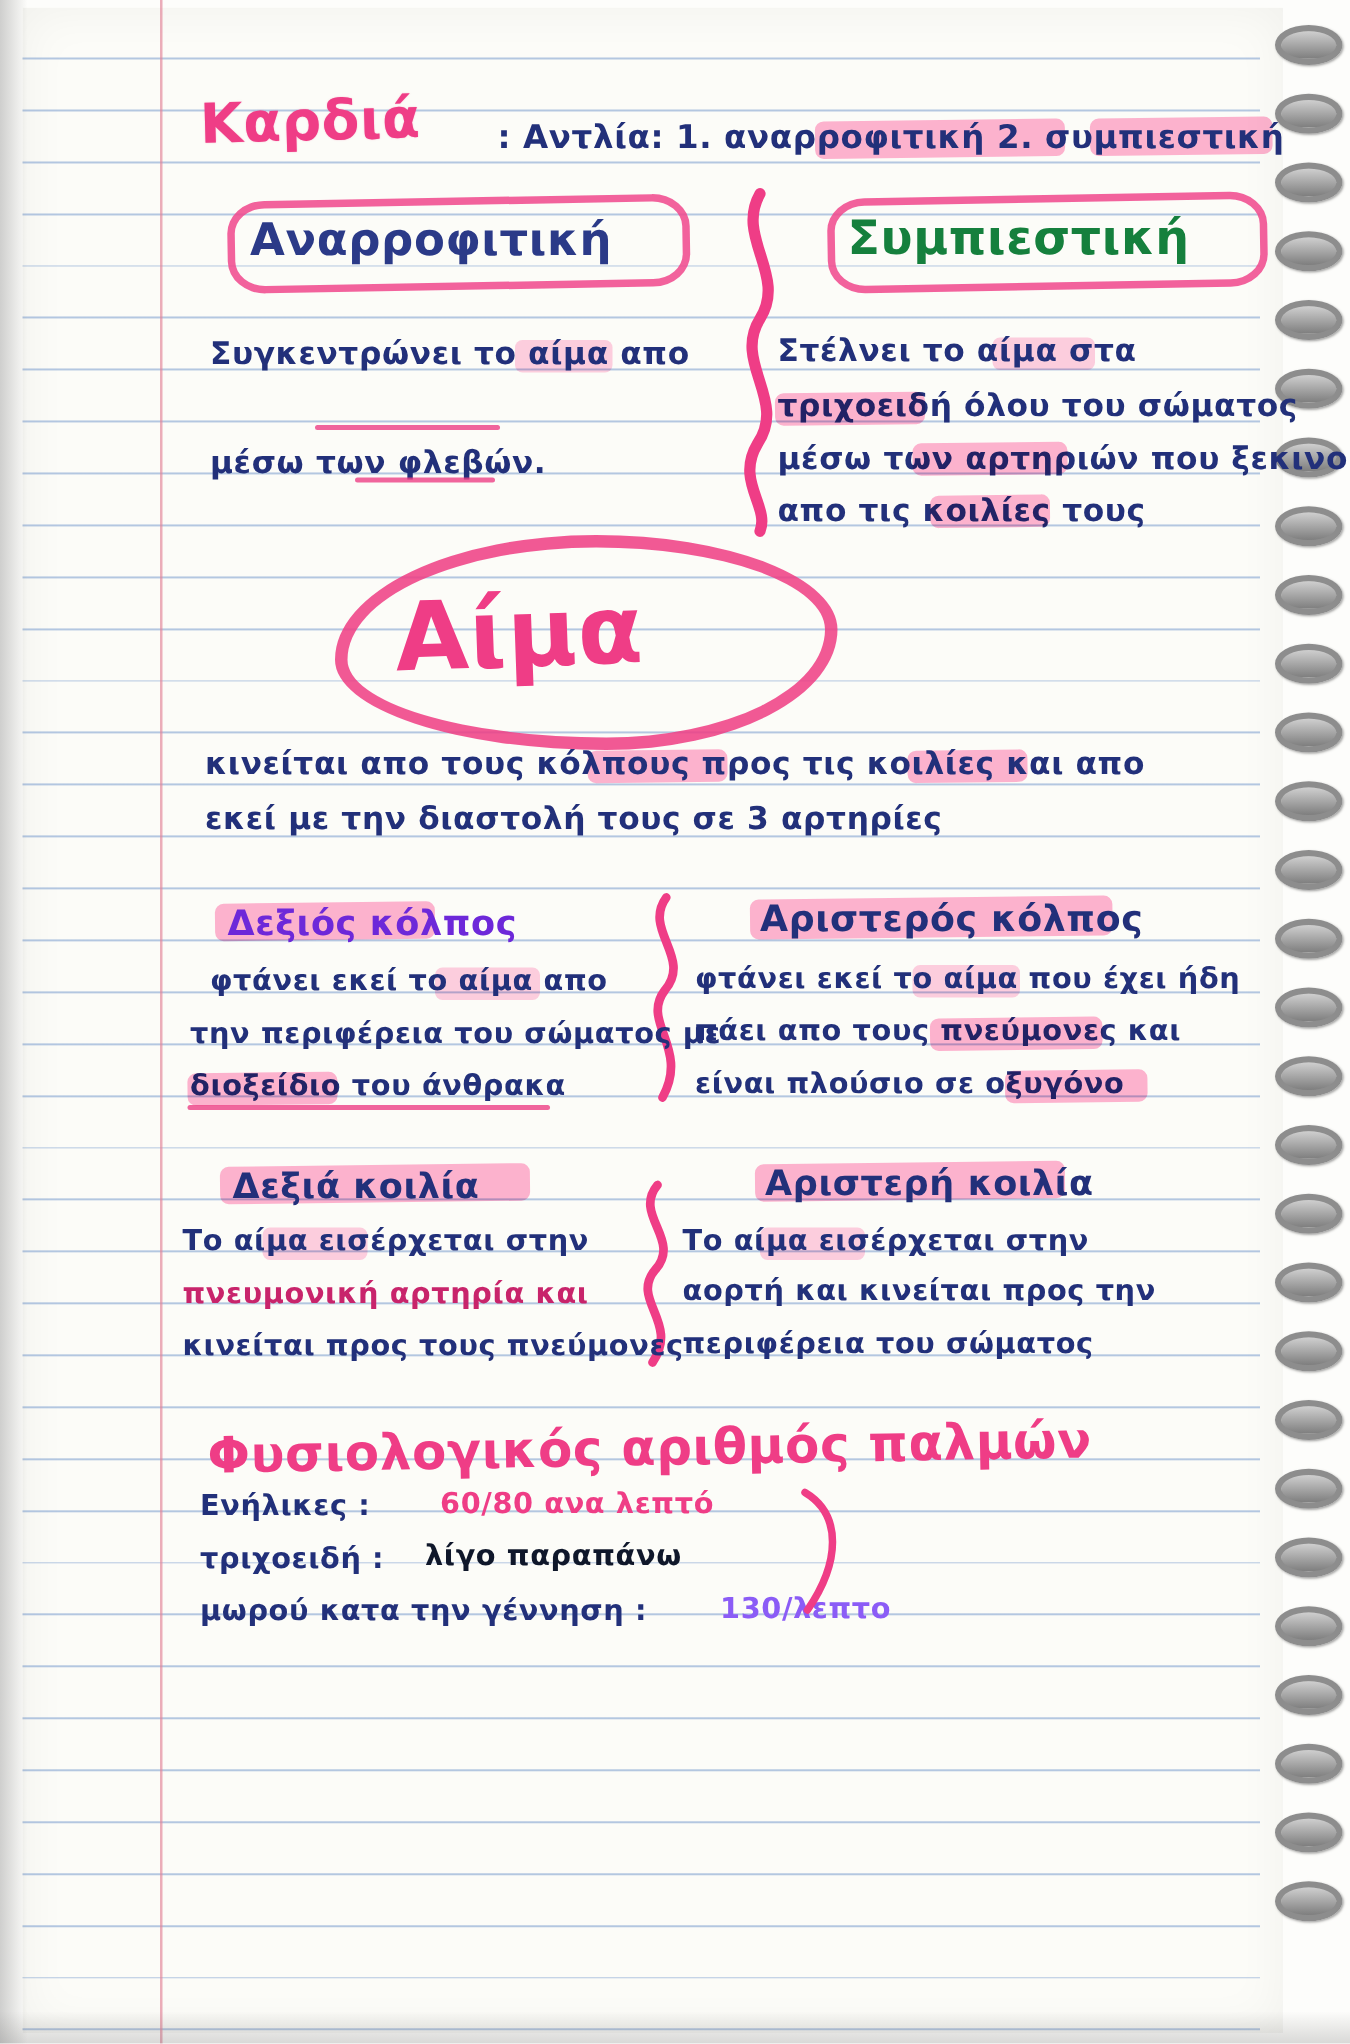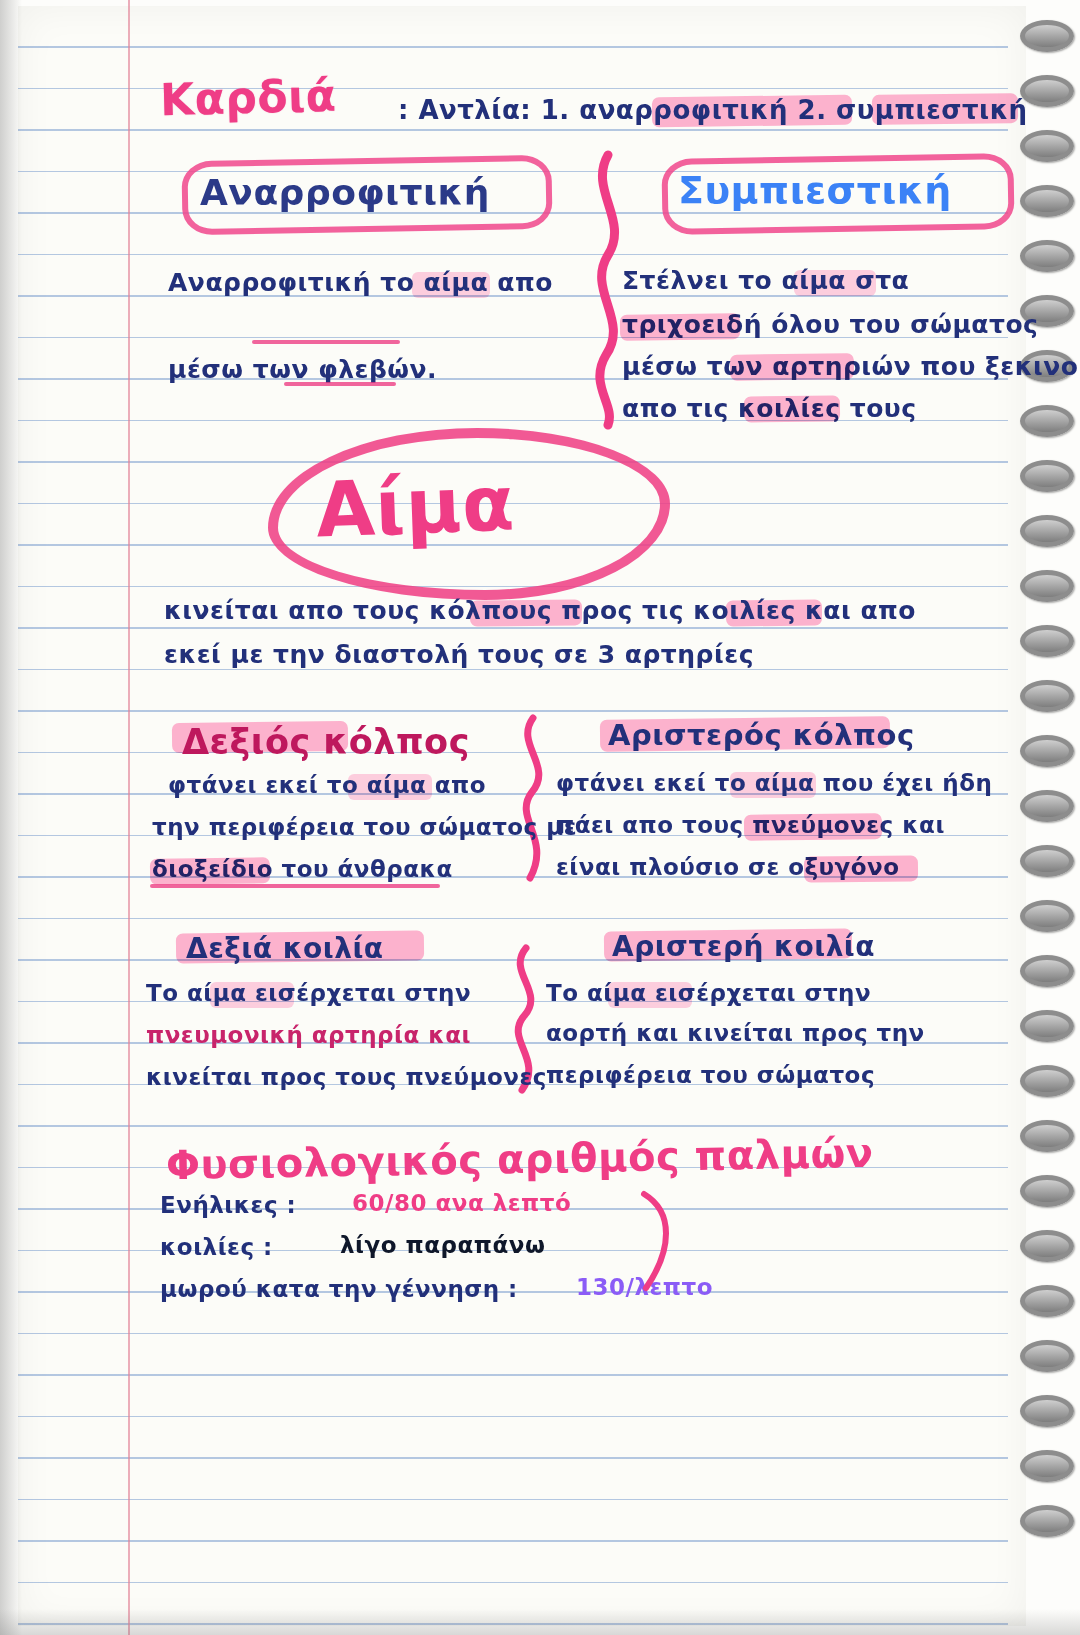--- a/index.html
+++ b/index.html
@@ -158,30 +158,30 @@
   <div class="hl" style="left:652px;top:96px;width:200px;height:30px;"></div>
   <div class="hl" style="left:872px;top:94px;width:146px;height:30px;"></div>
 
   <div class="hw title" style="left:160px;top:72px;">Καρδιά</div>
   <div class="hw body-t ink-blue" style="left:398px;top:95px;font-size:26px;">: Αντλία:  1. αναρροφιτική   2. συμπιεστική</div>
 
   <div class="bubble" style="left:182px;top:158px;width:358px;height:62px;"></div>
   <div class="hw sub-title ink-blue" style="left:200px;top:172px;font-size:36px;font-weight:700;color:#2b3a88;">Αναρροφιτική</div>
 
   <div class="bubble" style="left:662px;top:156px;width:340px;height:64px;"></div>
-  <div class="hw" style="left:678px;top:168px;font-size:38px;font-weight:700;color:#3b82f6;text-align:center;">Συμπιεστική</div>
+  <div class="hw" style="left:678px;top:168px;font-size:38px;font-weight:700;color:#15803d;text-align:center;">Συμπιεστική</div>
 
   <div class="squiggle" style="left:568px;top:150px;">
     <svg width="80" height="280" viewBox="0 0 80 280">
       <path d="M40 5 C20 40, 62 70, 40 105 C18 140, 62 170, 38 205 C20 235, 48 255, 40 275" stroke="#ef3d86" stroke-width="9" fill="none" stroke-linecap="round"></path>
     </svg>
   </div>
 
   <div class="hl-soft" style="left:412px;top:272px;width:78px;height:26px;"></div>
-  <div class="hw body-t ink-blue" style="left:168px;top:268px;">Αναρροφιτική το αίμα απο</div>
+  <div class="hw body-t ink-blue" style="left:168px;top:268px;">Συγκεντρώνει το αίμα απο</div>
   <div class="hw body-t ink-blue" style="left:168px;top:355px;">μέσω των φλεβών.</div>
   <div class="underline-pink" style="left:252px;top:340px;width:148px;"></div>
   <div class="underline-pink" style="left:284px;top:382px;width:112px;"></div>
 
   <div class="hl-soft" style="left:794px;top:270px;width:82px;height:26px;"></div>
   <div class="hw body-t ink-blue" style="left:622px;top:266px;text-align:right;">Στέλνει το αίμα στα</div>
   <div class="hw body-t ink-pink" style="left:622px;top:310px;color:#22307a;">τριχοειδή όλου του σώματος</div>
   <div class="hw body-t ink-blue" style="left:622px;top:352px;">μέσω των αρτηριών που ξεκινουν</div>
   <div class="hw body-t ink-blue" style="left:622px;top:394px;">απο τις κοιλίες τους</div>
   <div class="hl" style="left:620px;top:314px;width:120px;height:26px;"></div>
@@ -190,21 +190,21 @@
 
   <div class="blob" style="left:268px;top:428px;width:382px;height:152px;"></div>
   <div class="hw" style="left:316px;top:462px;font-size:76px;font-weight:700;color:#ef3d86;transform:rotate(-2deg);">Αίμα</div>
 
   <div class="hl" style="left:470px;top:600px;width:112px;height:26px;"></div>
   <div class="hl" style="left:726px;top:600px;width:96px;height:26px;"></div>
   <div class="hw body-t ink-blue" style="left:164px;top:596px;">κινείται απο τους κόλπους προς τις κοιλίες   και απο</div>
   <div class="hw body-t ink-blue" style="left:164px;top:640px;">εκεί με την διαστολή τους  σε  3 αρτηρίες</div>
 
   <div class="hl" style="left:172px;top:722px;width:176px;height:30px;"></div>
-  <div class="hw" style="left:182px;top:722px;font-size:35px;font-weight:700;color:#be185d;text-align:center;">Δεξιός κόλπος</div>
+  <div class="hw" style="left:182px;top:722px;font-size:28px;font-weight:700;color:#6d28d9;text-align:center;">Δεξιός κόλπος</div>
 
   <div class="hl" style="left:600px;top:718px;width:290px;height:32px;"></div>
   <div class="hw" style="left:608px;top:718px;font-size:29px;font-weight:700;color:#22307a;">Αριστερός κόλπος</div>
 
   <div class="squiggle" style="left:498px;top:714px;">
     <svg width="70" height="170" viewBox="0 0 70 170">
       <path d="M35 4 C16 30, 56 52, 34 78 C14 104, 54 124, 32 164" stroke="#ef3d86" stroke-width="7" fill="none" stroke-linecap="round"></path>
     </svg>
   </div>
 
@@ -242,21 +242,21 @@
   <div class="hl-soft" style="left:608px;top:982px;width:84px;height:26px;"></div>
   <div class="hw small-t ink-blue" style="left:546px;top:980px;">Το αίμα εισέρχεται στην</div>
   <div class="hw small-t ink-blue" style="left:546px;top:1020px;">αορτή και κινείται προς την</div>
   <div class="hw small-t ink-blue" style="left:546px;top:1062px;">περιφέρεια του σώματος</div>
 
   <div class="hw" style="left:166px;top:1136px;font-size:40px;font-weight:700;color:#ef3d86;transform:rotate(-1deg);">Φυσιολογικός αριθμός παλμών</div>
 
   <div class="hw small-t ink-blue" style="left:160px;top:1192px;">Ενήλικες :</div>
   <div class="hw small-t" style="left:352px;top:1190px;color:#ef3d86;">60/80 ανα λεπτό</div>
 
-  <div class="hw small-t ink-blue" style="left:160px;top:1234px;">κοιλίες :</div>
+  <div class="hw small-t ink-blue" style="left:160px;top:1234px;">τριχοειδή :</div>
   <div class="hw small-t" style="left:340px;top:1232px;color:#0f172a;">λίγο παραπάνω</div>
 
   <div class="hw small-t ink-blue" style="left:160px;top:1276px;">μωρού κατα την γέννηση :</div>
   <div class="hw small-t" style="left:576px;top:1274px;color:#8b5cf6;">130/λεπτο</div>
 
   <div class="squiggle" style="left:628px;top:1188px;">
     <svg width="60" height="110" viewBox="0 0 60 110">
       <path d="M16 6 C46 24, 44 62, 18 100" stroke="#ef3d86" stroke-width="6" fill="none" stroke-linecap="round"></path>
     </svg>
   </div>

